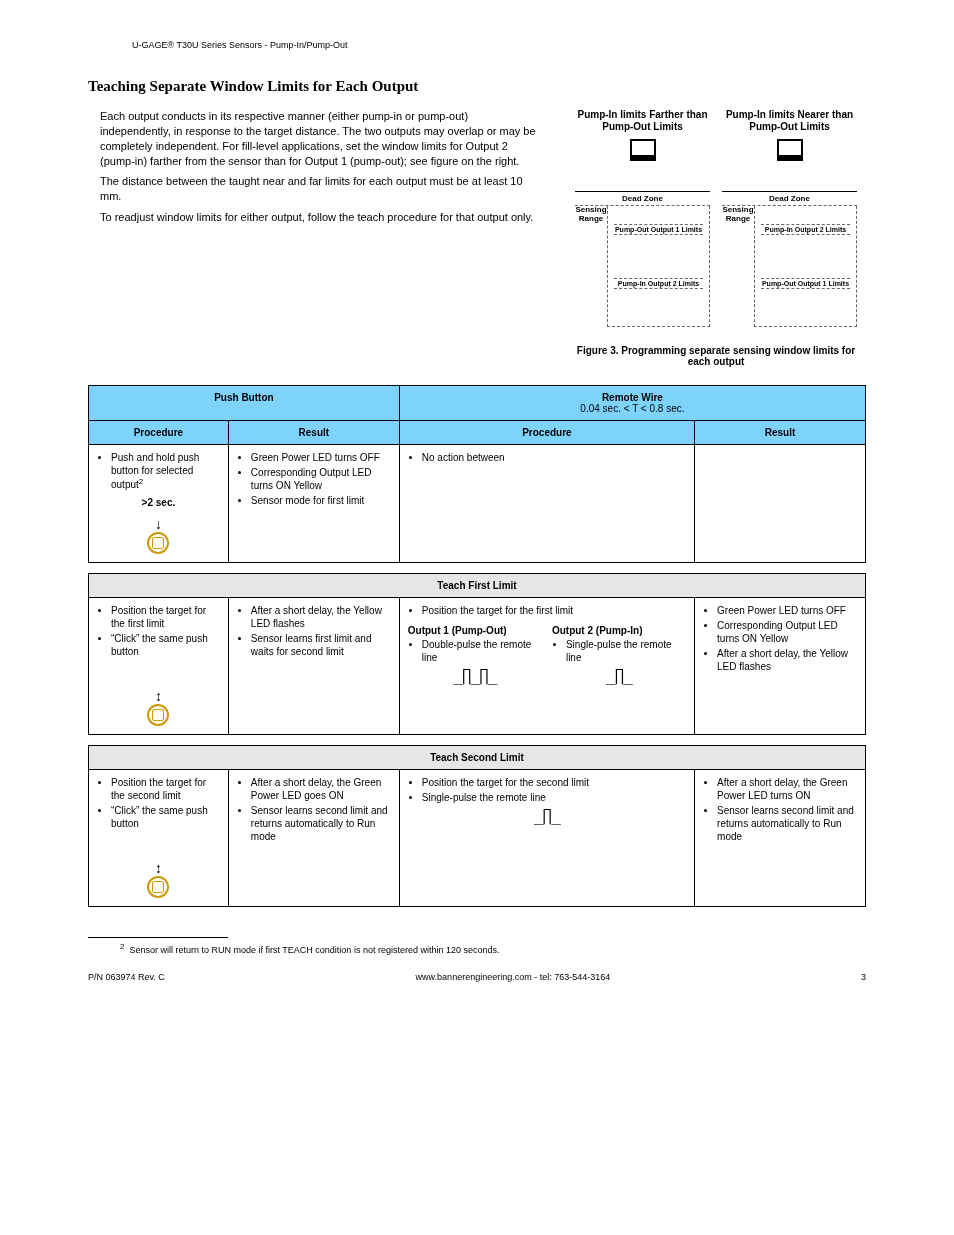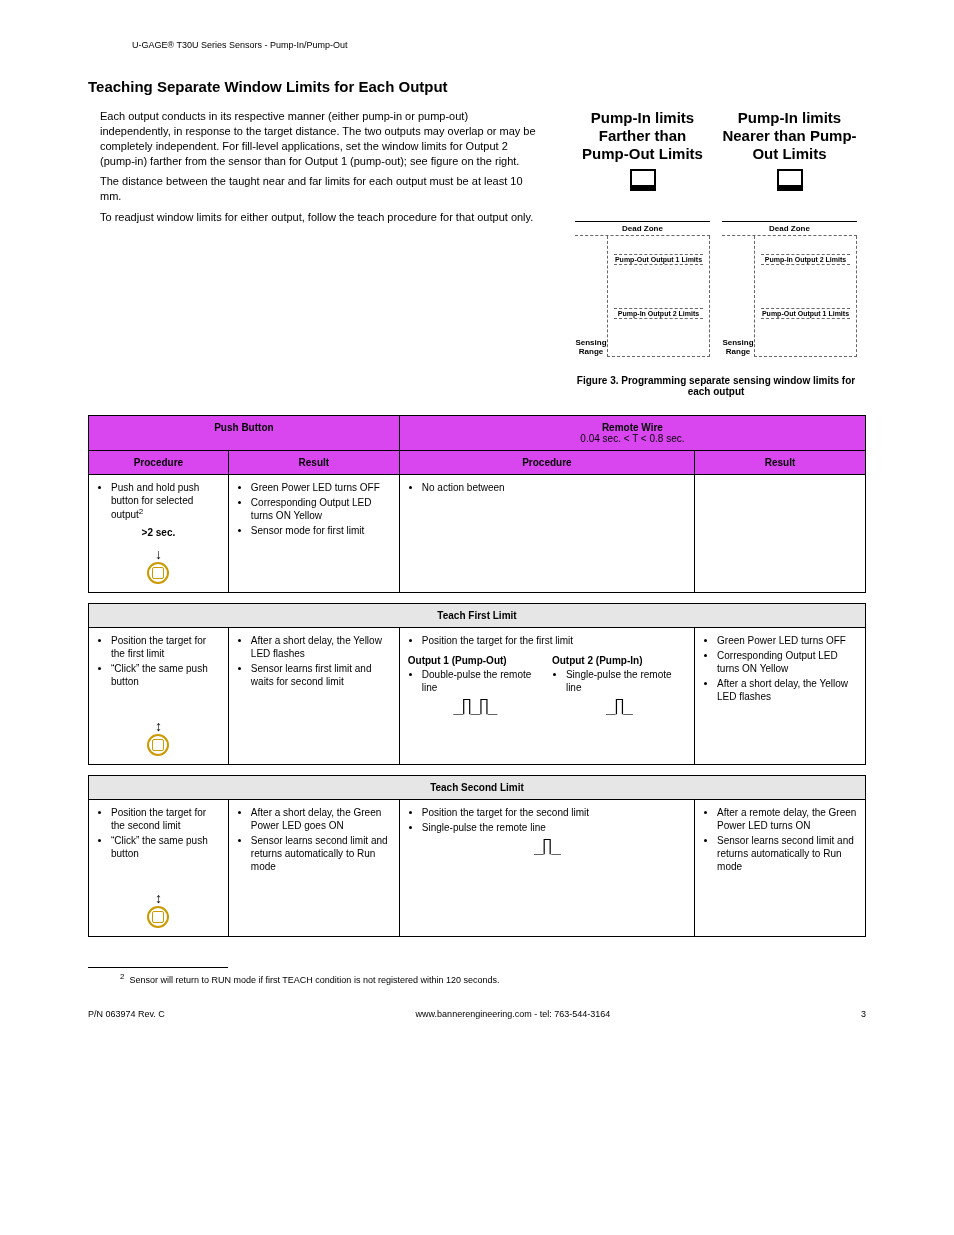--- a/index.html
+++ b/index.html
@@ -13,20 +13,21 @@
   }
   .page-header {
     font-size: 9px;
     margin-bottom: 28px;
     padding-left: 44px;
   }
   h1.section-title {
     font-size: 15px;
     font-weight: bold;
     margin: 0 0 14px 0;
+    font-family: Liberation Serif, serif;
   }
   .intro-row {
     display: flex;
     gap: 26px;
     margin-bottom: 18px;
   }
   .intro-col-left {
     flex: 1;
     padding-left: 12px;
   }
@@ -44,34 +45,34 @@
     display:flex;
     gap:12px;
   }
   .diagram {
     width:135px;
     display:flex;
     flex-direction:column;
     align-items:center;
   }
   .diagram-title {
-    font-size:15px;
+    font-size:10px;
     font-weight:bold;
     text-align:center;
     margin-bottom:6px;
     line-height:1.2;
   }
   .sensor-icon {
     width:22px;height:14px;border:2px solid #000;border-bottom:6px solid #000;margin-bottom:2px;
   }
   .deadzone {
     width:100%;border-top:1px solid #000;border-bottom:1px dashed #666;padding:2px 0;text-align:center;font-size:8px;font-weight:bold;margin-top:28px;
   }
   .range-box {
-    display:flex;align-items:flex-end;width:100%;
+    display:flex;align-items:flex-start;width:100%;
   }
   .range-label {
     font-size:8px;font-weight:bold;width:32px;text-align:center;line-height:1.1;
   }
   .range-visual {
     flex:1;border-left:1px dashed #666;border-right:1px dashed #666;height:120px;position:relative;border-bottom:1px dashed #666;
   }
   .limit-box {
     position:absolute;left:6px;right:6px;font-size:7px;font-weight:bold;text-align:center;padding:1px 0;border-top:1px dashed #666;border-bottom:1px dashed #666;
   }
@@ -84,21 +85,21 @@
     width: 100%;
     margin-bottom: 10px;
   }
   table.proc td, table.proc th {
     border: 1px solid #000;
     padding: 6px 8px;
     vertical-align: top;
     font-size: 10px;
   }
   table.proc th {
-    background: #d946ef;
+    background: #7dd3fc;
     font-weight: bold;
     text-align: center;
   }
   .sub {
     font-size:10px;font-weight:normal;display:block;
   }
   table.proc td.sect-head {
     background:#e6e6e6;font-weight:bold;text-align:center;
   }
   ul.b {
@@ -130,21 +131,21 @@
   .col-head { font-weight:bold;margin:6px 0 2px; }
 
   .footnote-rule {
     border:none;border-top:1px solid #000;width:140px;margin:30px 0 4px 0;
   }
   .footnote {
     font-size:9px;padding-left:48px;text-indent:-16px;
   }
   .sup { vertical-align:super;font-size:8px; }
   .page-footer {
-    display:flex;justify-content:space-between;font-size:9px;margin-top:24px;
+    display:flex;justify-content:space-between;font-size:9px;margin-top:17px;
   }
 </style>
 </head>
 <body>
 
 <div class="page-header">U-GAGE® T30U Series Sensors - Pump-In/Pump-Out</div>
 
 <h1 class="section-title">Teaching Separate Window Limits for Each Output</h1>
 
 <div class="intro-row">
@@ -305,21 +306,21 @@
     </td>
     <td style="width:38%">
       <ul class="b">
         <li>Position the target for the second limit</li>
         <li>Single-pulse the remote line</li>
       </ul>
       <div class="pulse">_∏_</div>
     </td>
     <td style="width:22%">
       <ul class="b">
-        <li>After a remote delay, the Green Power LED turns ON</li>
+        <li>After a short delay, the Green Power LED turns ON</li>
         <li>Sensor learns second limit and returns automatically to Run mode</li>
       </ul>
     </td>
   </tr>
 </tbody>
   </table>
 
 <hr class="footnote-rule">
 <div class="footnote">
   <span class="sup">2</span>&nbsp;&nbsp;<span>Sensor will return to RUN mode if first TEACH condition is not registered within 120 seconds.</span>

